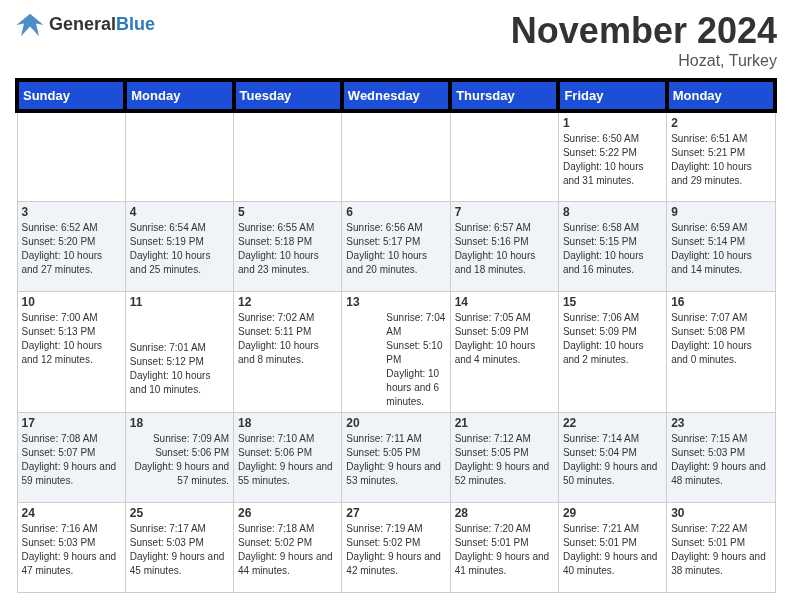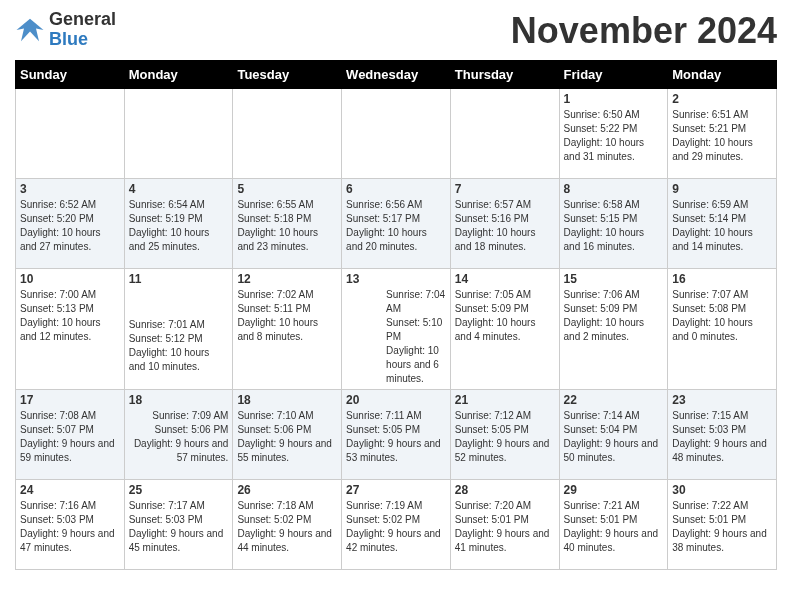--- a/index.html
+++ b/index.html
@@ -19,21 +19,20 @@
       align-items: flex-start;
       margin-bottom: 8px;
     }
     .logo {
       display: flex;
       align-items: center;
       gap: 4px;
     }
     .logo-text {
       display: flex;
-      flex-direction: column;
       font-size: 18px;
       font-weight: bold;
       line-height: 1.1;
       color: #333;
     }
     .logo-text span:last-child {
       color: #2e7abf;
     }
     .logo-bird {
       width: 30px;
@@ -51,27 +50,27 @@
       font-size: 16px;
       font-weight: normal;
       color: #555;
     }
     table {
       width: 100%;
       border-collapse: collapse;
       table-layout: fixed;
     }
     th {
-      background-color: #000000;
+      background-color: #1d4ed8;
       color: #fff;
       padding: 6px 4px;
       font-size: 13px;
       font-weight: bold;
       text-align: left;
-      border: 1px solid #000000;
+      border: 4px solid #000000;
     }
     td {
       border: 1px solid #ccc;
       vertical-align: top;
       padding: 3px 4px;
       font-size: 10.5px;
       color: #333;
       height: 90px;
     }
     td.empty {
@@ -102,20 +101,21 @@
       <svg class="logo-bird" viewBox="0 0 40 40" xmlns="http://www.w3.org/2000/svg">
         <polygon points="20,5 38,20 28,18 32,35 20,22 8,35 12,18 2,20" fill="#2e7abf" opacity="0.85"></polygon>
       </svg>
       <div class="logo-text">
         <span>General</span>
         <span>Blue</span>
       </div>
     </div>
     <div class="title-block">
       <h1>November 2024</h1>
+      <h2>Hozat, Turkey</h2>
     </div>
   </div>
 
   <table>
     <thead>
       <tr>
       <th>Sunday</th>
           <th>Monday</th>
           <th>Tuesday</th>
           <th>Wednesday</th>

